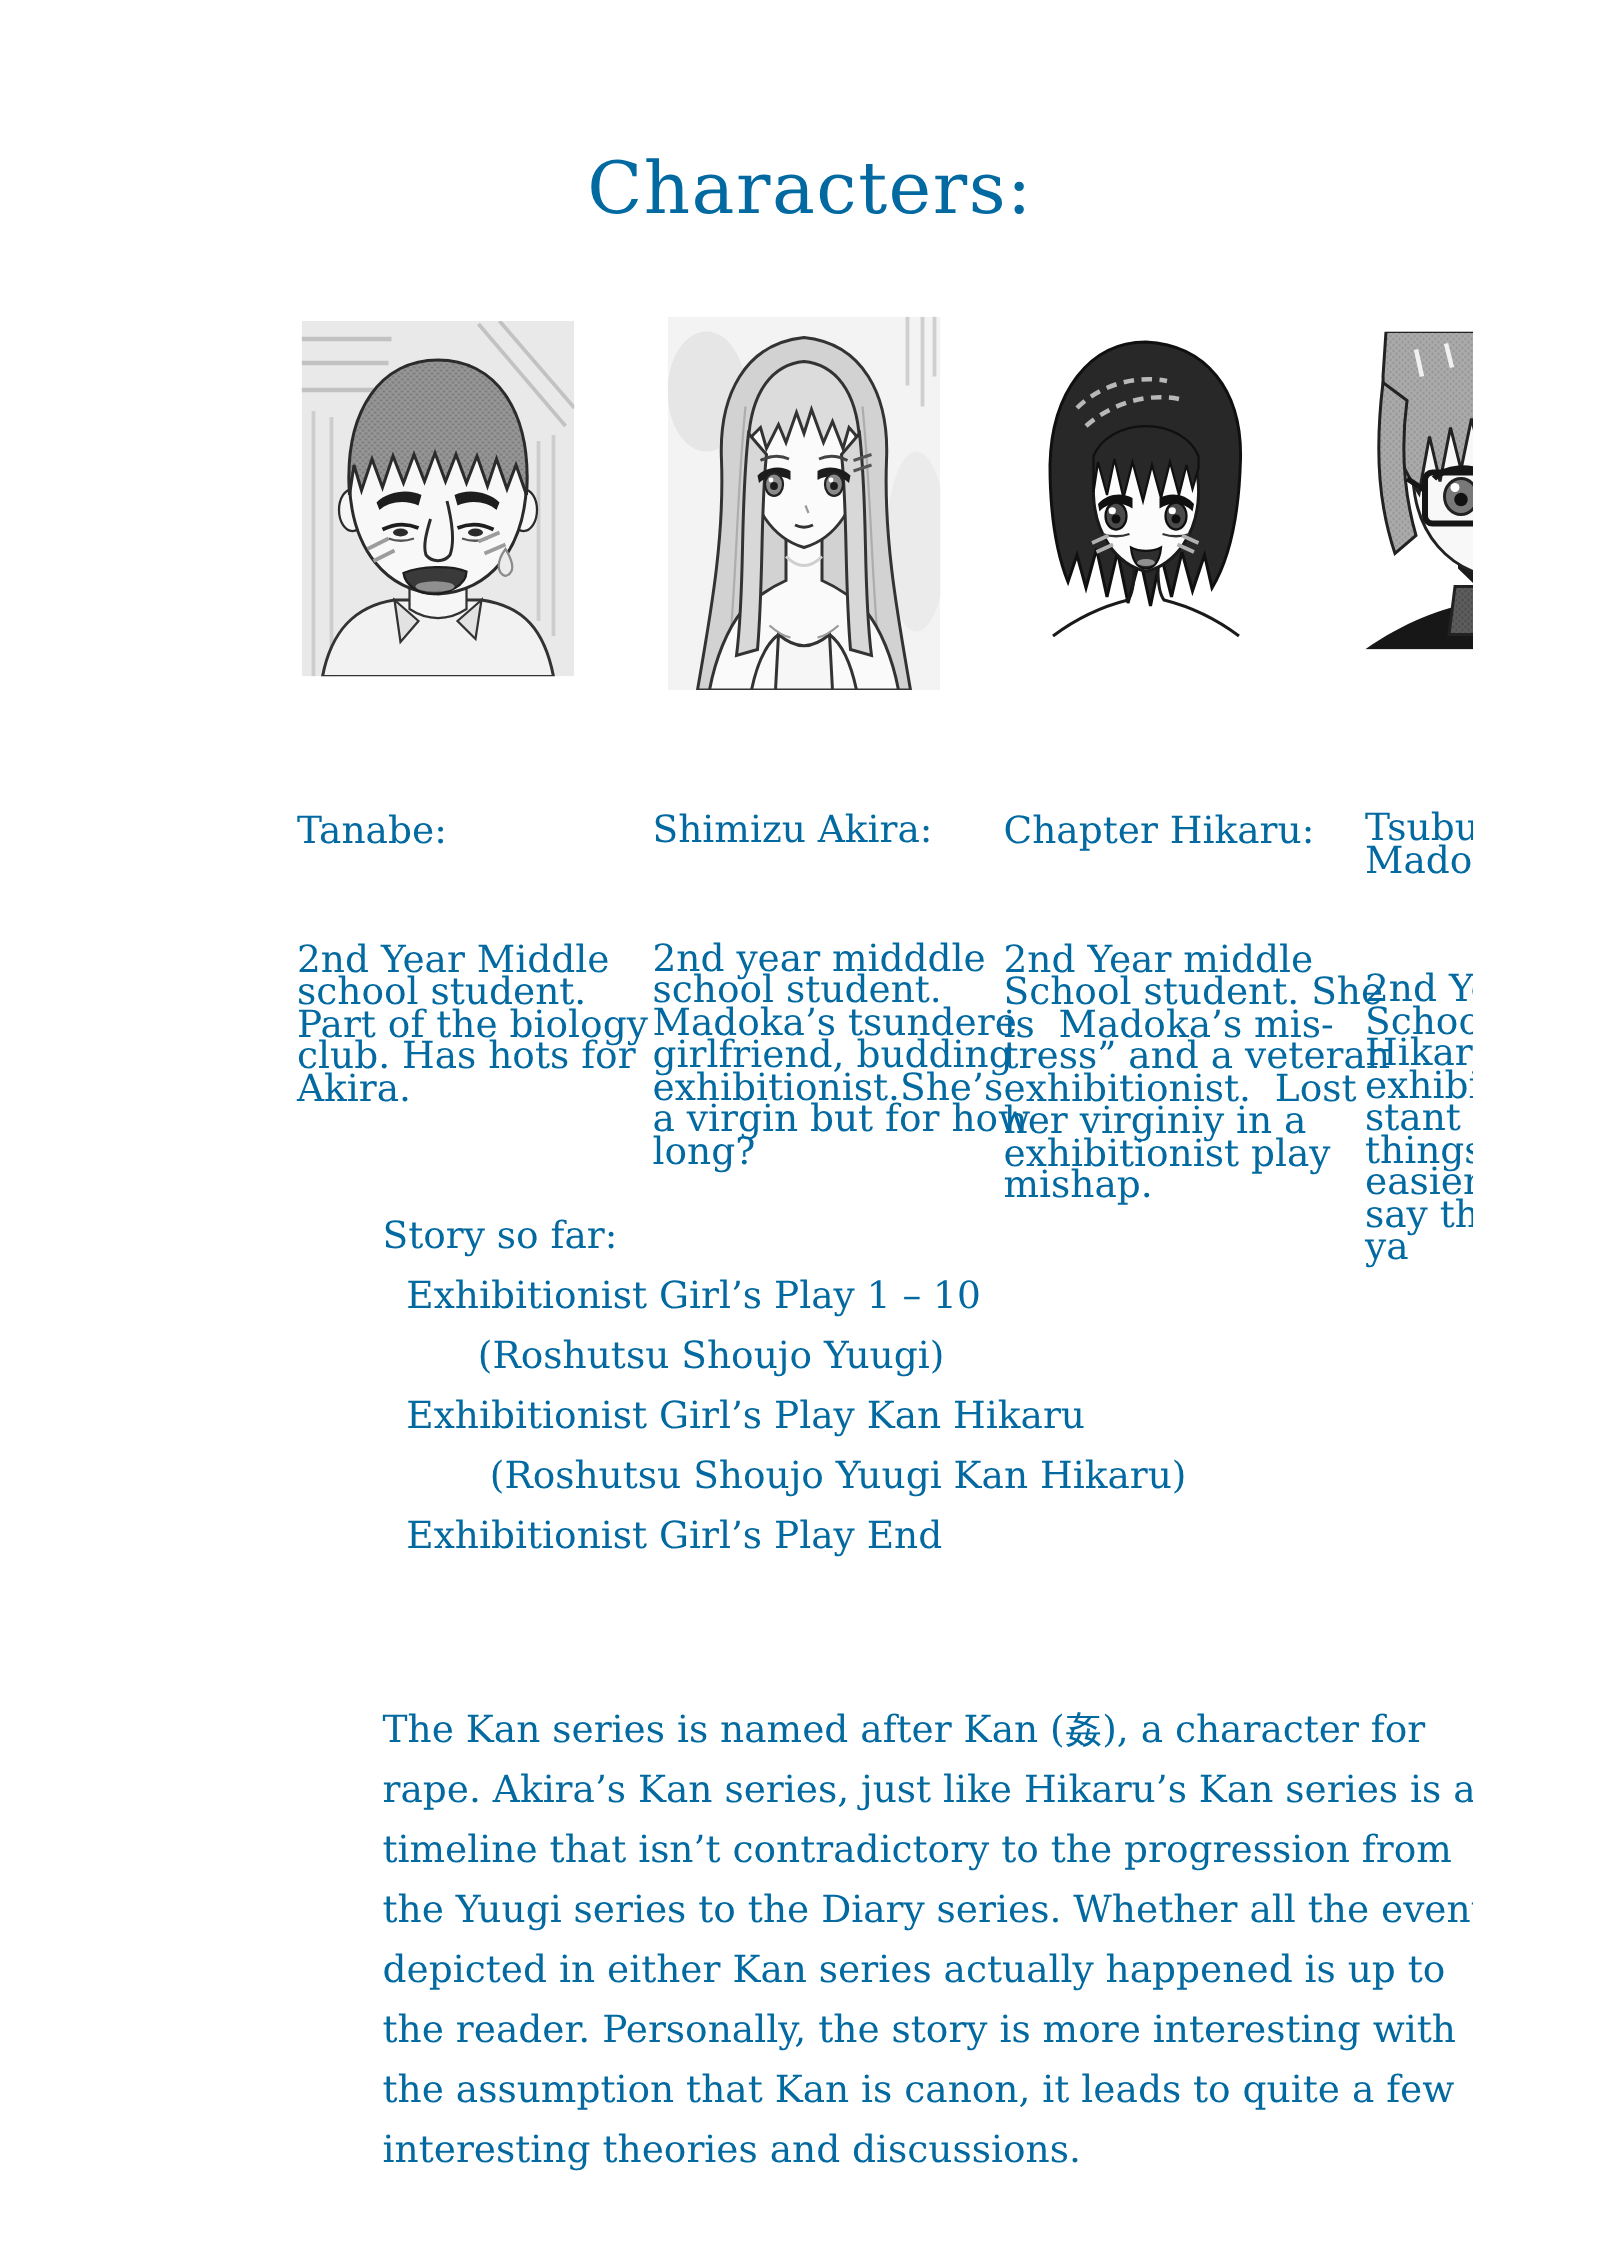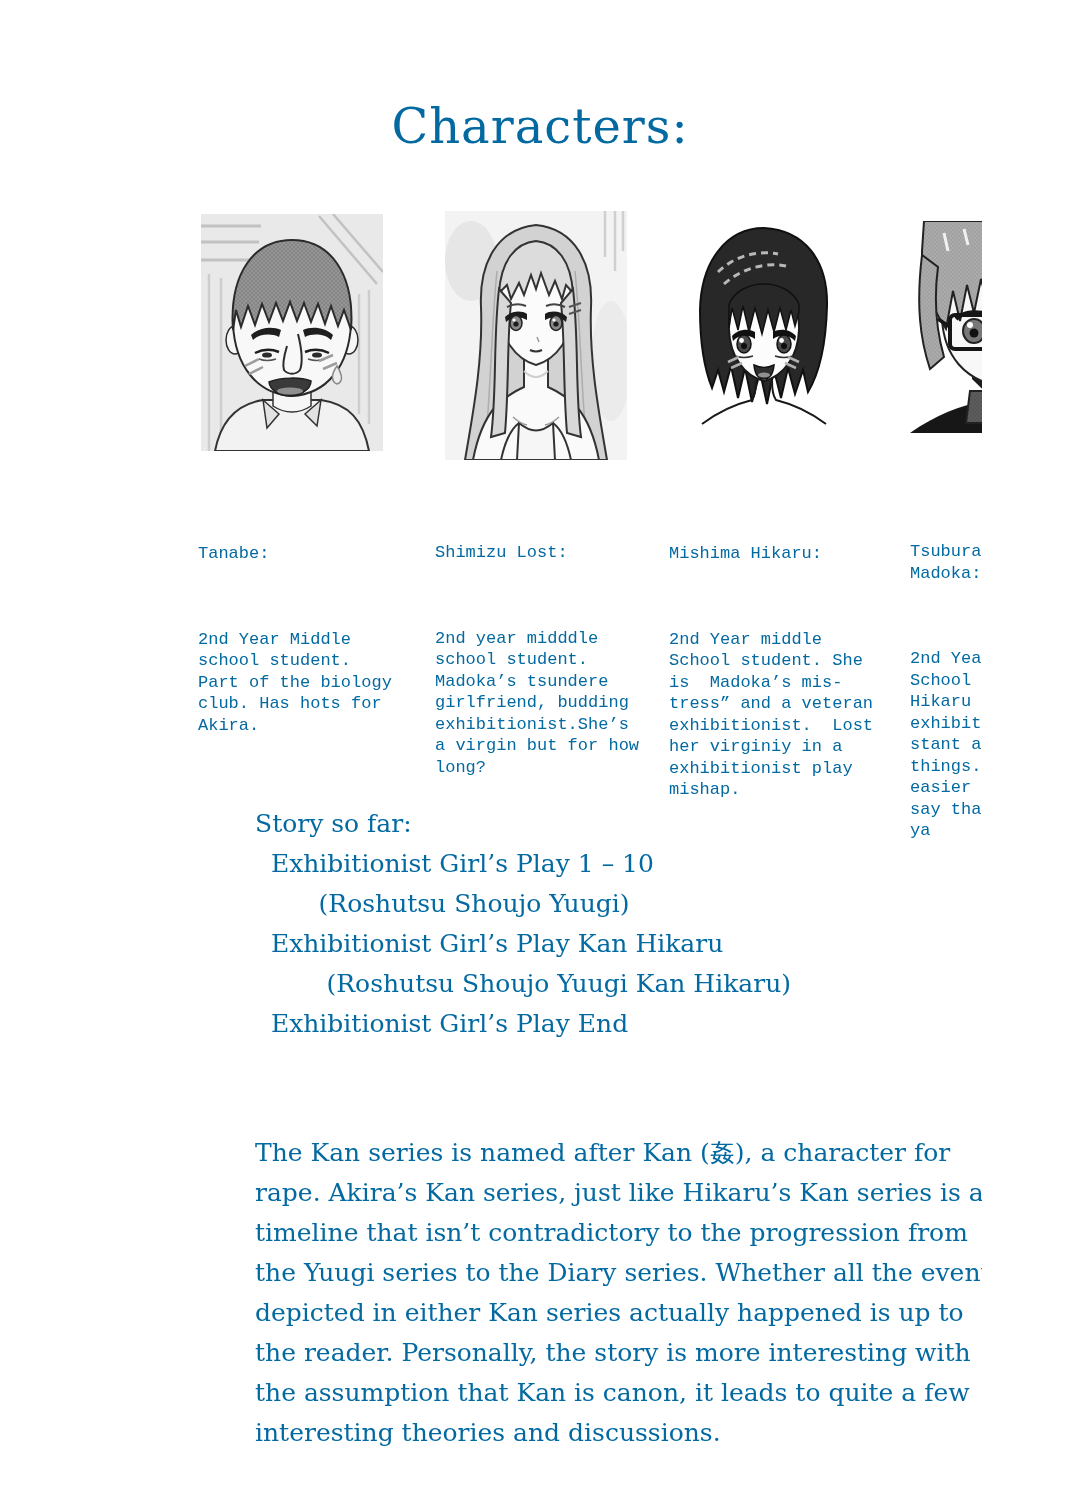--- a/index.html
+++ b/index.html
@@ -8,21 +8,21 @@
     position:relative; width:884px; height:1502px; margin:4px auto;
     background:#ffffff; color:#0369a1; overflow:hidden;
     font-family:"DejaVu Serif", serif;
   }
   .title {
     position:absolute; top:94px; left:0; width:100%;
     text-align:center; font-size:48px; font-weight:400; letter-spacing:1px;
   }
   .portrait { position:absolute; overflow:hidden; }
   .portrait svg { display:block; width:100%; height:100%; }
-  .col { position:absolute; width:242px; font-size:17px; line-height:21.5px; white-space:pre;font-family:Liberation Mono, monospace; }
+  .col { position:absolute; width:242px; font-size:25px; line-height:21.5px; white-space:pre; }
   .col .desc { margin-top:21px; }
   .block { position:absolute; font-size:25px; line-height:40px; white-space:pre; }
 </style>
 </head>
 <body>
 
 <div class="page">
 
   <div class="title">Characters:</div>
 
@@ -163,32 +163,32 @@
   <div class="col" style="left:100px; top:496px;">
     <div class="name">Tanabe:</div>
     <div class="desc">2nd Year Middle
 school student.
 Part of the biology
 club. Has hots for
 Akira.</div>
   </div>
 
   <div class="col" style="left:337px; top:495px;">
-    <div class="name">Shimizu Lost:</div>
+    <div class="name">Shimizu Akira:</div>
     <div class="desc">2nd year midddle
 school student.
 Madoka’s tsundere
 girlfriend, budding
 exhibitionist.She’s
 a virgin but for how
 long?</div>
   </div>
 
   <div class="col" style="left:571px; top:496px;">
-    <div class="name">Mishima Hikaru:</div>
+    <div class="name">Chapter Hikaru:</div>
     <div class="desc">2nd Year middle
 School student. She
 is  Madoka’s mis-
 tress” and a veteran
 exhibitionist.  Lost
 her virginiy in a
 exhibitionist play
 mishap.</div>
   </div>
 

